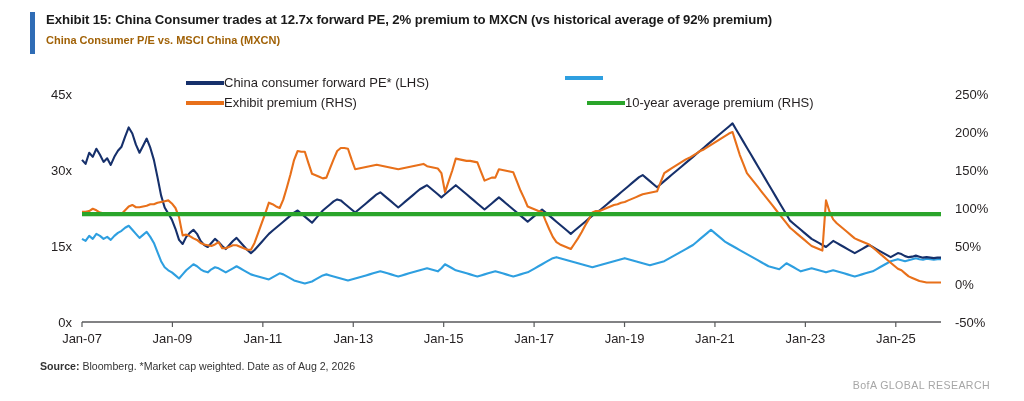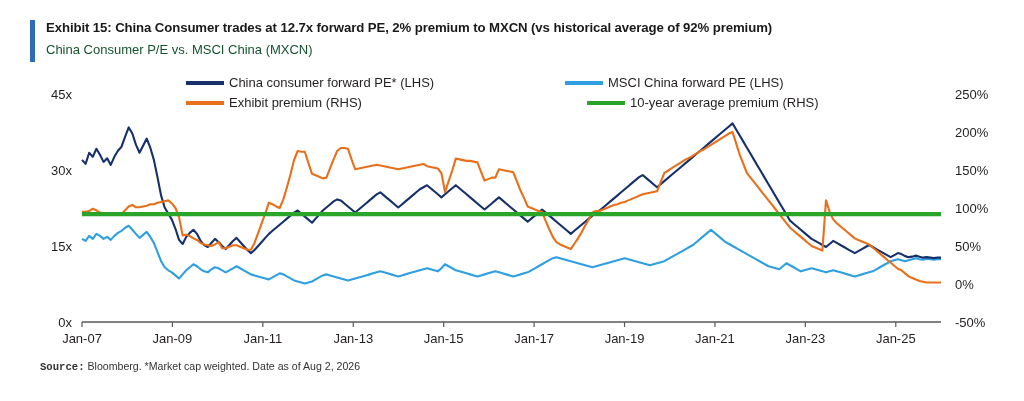--- a/index.html
+++ b/index.html
@@ -7,52 +7,52 @@
     width:1024px;height:401px;
     background:#ffffff;
     font-family:"Liberation Sans",sans-serif;
     color:#231f20;
     overflow:hidden;
     position:relative;
   }
   .exhibit{position:absolute;inset:0;}
 
   
-  .header{position:absolute;left:30px;top:20px;width:960px;height:44px;text-align:center;}
+  .header{position:absolute;left:30px;top:12px;width:960px;height:44px;text-align:center;}
   .accent-bar{position:absolute;left:0;top:0;width:5px;height:42px;background:#2f6cb5;}
   .title{
     position:absolute;left:16px;top:0px;
     font-size:13.2px;font-weight:bold;letter-spacing:-0.1px;
     color:#1a1a1a;white-space:nowrap;
   }
   .subtitle{
     position:absolute;left:16px;top:22px;
-    font-size:13px;font-weight:normal;color:#14532d;white-space:nowrap;
+    font-size:11px;font-weight:bold;color:#a16207;white-space:nowrap;
   }
 
   
   .legend{position:absolute;left:0;top:74px;width:1024px;height:36px;}
-  .legend-item{position:absolute;display:flex;align-items:center;gap:5px;white-space:nowrap;text-align:center;}
+  .legend-item{position:absolute;display:flex;align-items:center;white-space:nowrap;text-align:center;}
   .legend-swatch{display:inline-block;width:38px;height:4px;border-radius:0;flex:none;}
   .legend-label{font-size:13px;color:#231f20;line-height:1;}
   .lg-0{left:186px;top:2px;}
   .lg-1{left:186px;top:22px;}
   .lg-2{left:565px;top:2px;}
   .lg-3{left:587px;top:22px;}
 
   
   .plot-wrap{position:absolute;left:0;top:0;width:1024px;height:401px;}
   svg.chart{position:absolute;left:0;top:0;}
 
   .axis-label{font-size:13px;fill:#231f20;font-family:"Liberation Sans",sans-serif;}
   .axis-line{stroke:#58595b;stroke-width:1.6;}
 
   
   .footer{position:absolute;left:40px;top:360px;font-size:10.6px;color:#333;white-space:nowrap;}
-  .footer b{font-weight:bold;font-family:Liberation Mono, monospace;}
+  .footer b{font-weight:bold;}
   .brand{
     position:absolute;right:34px;top:379px;
     font-size:10.6px;color:#a6a6a6;letter-spacing:0.4px;white-space:nowrap;
   }
 </style>
 </head>
 <body>
 
 <div class="exhibit">
 
@@ -66,21 +66,20 @@
     <div class="legend-item lg-0">
       <span class="legend-swatch" style="background: rgb(22, 48, 107);"></span>
       <span class="legend-label">China consumer forward PE* (LHS)</span>
     </div>
     <div class="legend-item lg-1">
       <span class="legend-swatch" style="background: rgb(232, 112, 26);"></span>
       <span class="legend-label">Exhibit premium (RHS)</span>
     </div>
     <div class="legend-item lg-2">
       <span class="legend-swatch" style="background: rgb(46, 159, 224);"></span>
-      <span class="legend-label">MSCI China forward PE (LHS)</span>
     </div>
     <div class="legend-item lg-3">
       <span class="legend-swatch" style="background: rgb(42, 165, 42);"></span>
       <span class="legend-label">10-year average premium (RHS)</span>
     </div>
   </div>
 
   <div class="plot-wrap">
     <svg class="chart" width="1024" height="401" id="chart-svg">
         <line x1="82" y1="322" x2="941" y2="322" class="axis-line"></line>
@@ -118,14 +117,15 @@
         <path d="M82.00,238.91 L85.59,240.93 L89.19,235.87 L92.78,238.91 L96.38,233.84 L99.97,235.87 L103.56,238.91 L107.16,236.88 L110.75,239.92 L114.35,235.87 L117.94,232.83 L121.54,230.80 L125.13,227.76 L128.72,225.73 L132.32,229.79 L135.91,233.84 L139.51,237.89 L143.10,234.85 L146.69,231.81 L150.29,236.88 L153.88,242.96 L157.48,252.08 L161.07,261.20 L164.67,267.28 L168.26,270.32 L171.85,272.35 L175.45,275.39 L179.04,278.43 L182.64,274.37 L186.23,270.32 L189.82,267.28 L193.42,264.24 L197.01,266.27 L200.61,269.31 L204.20,271.33 L207.79,272.35 L211.39,269.31 L214.98,267.28 L218.58,268.29 L222.17,270.32 L225.77,272.35 L229.36,270.32 L232.95,268.29 L236.55,266.27 L240.14,268.29 L243.74,270.32 L247.33,272.35 L250.92,274.37 L254.52,275.39 L258.11,276.40 L261.71,277.41 L265.30,278.43 L268.90,279.44 L272.49,277.41 L276.08,275.39 L279.68,273.36 L283.27,274.37 L286.87,276.40 L290.46,278.43 L294.05,280.45 L297.65,281.47 L301.24,282.48 L304.84,283.49 L308.43,282.48 L312.03,281.47 L315.62,279.44 L319.21,277.41 L322.81,275.39 L326.40,274.37 L330.00,275.39 L333.59,276.40 L337.18,277.41 L340.78,278.43 L344.37,279.44 L347.97,280.45 L351.56,279.44 L355.15,278.43 L358.75,277.41 L362.34,276.40 L365.94,275.39 L369.53,274.37 L373.13,273.36 L376.72,272.35 L380.31,271.33 L383.91,272.35 L387.50,273.36 L391.10,274.37 L394.69,275.39 L398.28,276.40 L401.88,275.39 L405.47,274.37 L409.07,273.36 L412.66,272.35 L416.26,271.33 L419.85,270.32 L423.44,269.31 L427.04,268.29 L430.63,269.31 L434.23,270.32 L437.82,271.33 L441.41,268.29 L445.01,264.24 L448.60,266.27 L452.20,268.29 L455.79,270.32 L459.38,271.33 L462.98,272.35 L466.57,273.36 L470.17,274.37 L473.76,275.39 L477.36,276.40 L480.95,275.39 L484.54,274.37 L488.14,273.36 L491.73,272.35 L495.33,271.33 L498.92,272.35 L502.51,273.36 L506.11,274.37 L509.70,275.39 L513.30,276.40 L516.89,275.39 L520.49,274.37 L524.08,273.36 L527.67,272.35 L531.27,270.32 L534.86,268.29 L538.46,266.27 L542.05,264.24 L545.64,262.21 L549.24,260.19 L552.83,258.16 L556.43,257.15 L560.02,258.16 L563.62,259.17 L567.21,260.19 L570.80,261.20 L574.40,262.21 L577.99,263.23 L581.59,264.24 L585.18,265.25 L588.77,266.27 L592.37,267.28 L595.96,266.27 L599.56,265.25 L603.15,264.24 L606.74,263.23 L610.34,262.21 L613.93,261.20 L617.53,260.19 L621.12,259.17 L624.72,258.16 L628.31,259.17 L631.90,260.19 L635.50,261.20 L639.09,262.21 L642.69,263.23 L646.28,264.24 L649.87,265.25 L653.47,264.24 L657.06,263.23 L660.66,262.21 L664.25,261.20 L667.85,259.17 L671.44,257.15 L675.03,255.12 L678.63,253.09 L682.22,251.07 L685.82,249.04 L689.41,247.01 L693.00,244.99 L696.60,241.95 L700.19,238.91 L703.79,235.87 L707.38,232.83 L710.97,229.79 L714.57,232.83 L718.16,235.87 L721.76,238.91 L725.35,241.95 L728.95,243.97 L732.54,246.00 L736.13,248.03 L739.73,250.05 L743.32,252.08 L746.92,254.11 L750.51,256.13 L754.10,258.16 L757.70,260.19 L761.29,262.21 L764.89,264.24 L768.48,266.27 L772.08,267.28 L775.67,268.29 L779.26,269.31 L782.86,266.27 L786.45,263.23 L790.05,265.25 L793.64,267.28 L797.23,269.31 L800.83,271.33 L804.42,270.32 L808.02,269.31 L811.61,268.29 L815.21,269.31 L818.80,270.32 L822.39,271.33 L825.99,272.35 L829.58,271.33 L833.18,270.32 L836.77,271.33 L840.36,272.35 L843.96,273.36 L847.55,274.37 L851.15,275.39 L854.74,276.40 L858.33,275.39 L861.93,274.37 L865.52,273.36 L869.12,272.35 L872.71,271.33 L876.31,269.31 L879.90,267.28 L883.49,265.25 L887.09,263.23 L890.68,261.20 L894.28,260.19 L897.87,259.17 L901.46,260.19 L905.06,261.20 L908.65,260.19 L912.25,259.17 L915.84,258.16 L919.44,259.17 L923.03,259.68 L926.62,258.67 L930.22,259.17 L933.81,259.68 L937.41,259.17 L941.00,259.17" fill="none" stroke="#2e9fe0" stroke-width="2.1" stroke-linejoin="round" stroke-linecap="butt"></path>
         <path d="M82.00,159.87 L85.59,163.92 L89.19,152.77 L92.78,156.83 L96.38,148.72 L99.97,154.80 L103.56,161.89 L107.16,158.35 L110.75,164.93 L114.35,156.83 L117.94,150.75 L121.54,146.69 L125.13,136.56 L128.72,127.44 L132.32,133.52 L135.91,144.67 L139.51,152.77 L143.10,145.68 L146.69,138.59 L150.29,147.71 L153.88,159.87 L157.48,177.09 L161.07,195.33 L164.67,207.49 L168.26,213.57 L171.85,219.65 L175.45,228.77 L179.04,239.92 L182.64,243.97 L186.23,236.88 L189.82,232.83 L193.42,229.79 L197.01,233.84 L200.61,240.93 L204.20,244.99 L207.79,247.01 L211.39,242.96 L214.98,238.91 L218.58,241.95 L222.17,246.00 L225.77,249.04 L229.36,244.99 L232.95,240.93 L236.55,237.89 L240.14,241.95 L243.74,246.00 L247.33,250.05 L250.92,253.09 L254.52,250.05 L258.11,246.00 L261.71,241.95 L265.30,237.89 L268.90,233.84 L272.49,230.80 L276.08,227.76 L279.68,224.72 L283.27,221.68 L286.87,218.64 L290.46,215.60 L294.05,212.56 L297.65,210.53 L301.24,213.57 L304.84,216.61 L308.43,219.65 L312.03,222.69 L315.62,218.64 L319.21,214.59 L322.81,210.53 L326.40,207.49 L330.00,204.45 L333.59,201.41 L337.18,199.39 L340.78,200.40 L344.37,203.44 L347.97,206.48 L351.56,209.52 L355.15,212.56 L358.75,209.52 L362.34,206.48 L365.94,203.44 L369.53,200.40 L373.13,197.36 L376.72,194.32 L380.31,192.29 L383.91,195.33 L387.50,198.37 L391.10,201.41 L394.69,204.45 L398.28,207.49 L401.88,204.45 L405.47,201.41 L409.07,198.37 L412.66,195.33 L416.26,192.29 L419.85,189.25 L423.44,187.23 L427.04,185.20 L430.63,188.24 L434.23,191.28 L437.82,194.32 L441.41,197.36 L445.01,194.32 L448.60,191.28 L452.20,188.24 L455.79,185.20 L459.38,188.24 L462.98,191.28 L466.57,194.32 L470.17,197.36 L473.76,200.40 L477.36,203.44 L480.95,206.48 L484.54,209.52 L488.14,206.48 L491.73,203.44 L495.33,200.40 L498.92,197.36 L502.51,200.40 L506.11,203.44 L509.70,206.48 L513.30,209.52 L516.89,212.56 L520.49,215.60 L524.08,218.64 L527.67,221.68 L531.27,218.64 L534.86,215.60 L538.46,212.56 L542.05,209.52 L545.64,212.56 L549.24,215.60 L552.83,218.64 L556.43,221.68 L560.02,224.72 L563.62,227.76 L567.21,230.80 L570.80,233.84 L574.40,230.80 L577.99,227.76 L581.59,224.72 L585.18,221.68 L588.77,218.64 L592.37,215.60 L595.96,212.56 L599.56,210.53 L603.15,207.49 L606.74,204.45 L610.34,201.41 L613.93,198.37 L617.53,195.33 L621.12,192.29 L624.72,189.25 L628.31,186.21 L631.90,183.17 L635.50,180.13 L639.09,177.09 L642.69,175.07 L646.28,178.11 L649.87,181.15 L653.47,184.19 L657.06,187.23 L660.66,184.19 L664.25,181.15 L667.85,178.11 L671.44,175.07 L675.03,172.03 L678.63,168.99 L682.22,165.95 L685.82,162.91 L689.41,159.87 L693.00,156.83 L696.60,153.79 L700.19,150.75 L703.79,147.71 L707.38,144.67 L710.97,141.63 L714.57,138.59 L718.16,135.55 L721.76,132.51 L725.35,129.47 L728.95,126.43 L732.54,123.39 L736.13,129.47 L739.73,135.55 L743.32,141.63 L746.92,147.71 L750.51,153.79 L754.10,159.87 L757.70,165.95 L761.29,172.03 L764.89,178.11 L768.48,184.19 L772.08,190.27 L775.67,196.35 L779.26,202.43 L782.86,208.51 L786.45,214.59 L790.05,220.67 L793.64,223.71 L797.23,226.75 L800.83,229.79 L804.42,232.83 L808.02,235.87 L811.61,238.91 L815.21,240.93 L818.80,242.96 L822.39,244.99 L825.99,247.01 L829.58,243.97 L833.18,240.93 L836.77,242.96 L840.36,244.99 L843.96,247.01 L847.55,249.04 L851.15,251.07 L854.74,253.09 L858.33,251.07 L861.93,249.04 L865.52,247.01 L869.12,244.99 L872.71,247.01 L876.31,249.04 L879.90,251.07 L883.49,253.09 L887.09,255.12 L890.68,257.15 L894.28,255.12 L897.87,253.09 L901.46,254.11 L905.06,256.13 L908.65,257.15 L912.25,256.64 L915.84,255.63 L919.44,256.64 L923.03,257.65 L926.62,257.15 L930.22,257.65 L933.81,258.16 L937.41,257.65 L941.00,257.65" fill="none" stroke="#16306b" stroke-width="2.1" stroke-linejoin="round" stroke-linecap="butt"></path>
         <path d="M82.00,211.80 L85.59,211.80 L89.19,211.04 L92.78,208.76 L96.38,210.28 L99.97,212.56 L103.56,213.32 L107.16,214.08 L110.75,214.84 L114.35,214.08 L117.94,214.08 L121.54,214.08 L125.13,210.28 L128.72,206.48 L132.32,204.96 L135.91,207.24 L139.51,207.24 L143.10,206.48 L146.69,205.72 L150.29,204.20 L153.88,204.20 L157.48,202.68 L161.07,201.92 L164.67,201.16 L168.26,200.40 L171.85,203.44 L175.45,208.00 L179.04,217.12 L182.64,235.36 L186.23,234.60 L189.82,236.12 L193.42,238.40 L197.01,239.92 L200.61,242.96 L204.20,244.48 L207.79,245.24 L211.39,246.00 L214.98,244.48 L218.58,242.20 L222.17,248.28 L225.77,248.28 L229.36,246.76 L232.95,245.24 L236.55,245.24 L240.14,246.76 L243.74,248.28 L247.33,249.80 L250.92,249.80 L254.52,242.96 L258.11,233.08 L261.71,223.20 L265.30,213.32 L268.90,202.68 L272.49,204.20 L276.08,206.48 L279.68,208.00 L283.27,199.64 L286.87,187.48 L290.46,174.56 L294.05,160.12 L297.65,151.00 L301.24,151.76 L304.84,151.76 L308.43,163.16 L312.03,173.80 L315.62,175.32 L319.21,176.84 L322.81,178.36 L326.40,177.60 L330.00,168.48 L333.59,159.36 L337.18,151.00 L340.78,147.96 L344.37,147.96 L347.97,148.72 L351.56,159.36 L355.15,169.24 L358.75,168.48 L362.34,167.72 L365.94,166.96 L369.53,166.20 L373.13,165.44 L376.72,164.68 L380.31,165.44 L383.91,166.20 L387.50,166.96 L391.10,167.72 L394.69,168.48 L398.28,169.24 L401.88,168.48 L405.47,167.72 L409.07,166.96 L412.66,166.20 L416.26,165.44 L419.85,164.68 L423.44,163.92 L427.04,166.20 L430.63,166.96 L434.23,167.72 L437.82,168.48 L441.41,173.04 L445.01,192.04 L448.60,181.40 L452.20,170.76 L455.79,158.60 L459.38,159.36 L462.98,160.12 L466.57,160.88 L470.17,160.88 L473.76,161.64 L477.36,162.40 L480.95,171.52 L484.54,180.64 L488.14,179.12 L491.73,177.60 L495.33,177.60 L498.92,169.24 L502.51,170.00 L506.11,170.76 L509.70,171.52 L513.30,172.28 L516.89,181.40 L520.49,190.52 L524.08,198.12 L527.67,206.48 L531.27,208.00 L534.86,209.52 L538.46,211.04 L542.05,211.80 L545.64,220.92 L549.24,229.28 L552.83,236.88 L556.43,242.20 L560.02,244.48 L563.62,246.00 L567.21,247.52 L570.80,249.04 L574.40,243.72 L577.99,238.40 L581.59,232.32 L585.18,225.48 L588.77,219.40 L592.37,212.56 L595.96,211.04 L599.56,211.04 L603.15,209.52 L606.74,208.00 L610.34,206.48 L613.93,204.96 L617.53,204.20 L621.12,202.68 L624.72,201.92 L628.31,200.40 L631.90,198.88 L635.50,197.36 L639.09,195.84 L642.69,194.32 L646.28,193.56 L649.87,192.80 L653.47,192.04 L657.06,191.28 L660.66,182.16 L664.25,173.04 L667.85,170.76 L671.44,168.48 L675.03,166.20 L678.63,163.92 L682.22,161.64 L685.82,159.36 L689.41,157.84 L693.00,155.56 L696.60,153.28 L700.19,151.00 L703.79,149.48 L707.38,147.20 L710.97,144.92 L714.57,142.64 L718.16,140.36 L721.76,138.08 L725.35,135.80 L728.95,133.52 L732.54,132.00 L736.13,143.40 L739.73,154.80 L743.32,163.92 L746.92,173.04 L750.51,177.60 L754.10,182.16 L757.70,186.72 L761.29,191.28 L764.89,195.84 L768.48,200.40 L772.08,204.96 L775.67,209.52 L779.26,214.08 L782.86,218.64 L786.45,223.20 L790.05,227.76 L793.64,230.80 L797.23,233.84 L800.83,236.88 L804.42,239.92 L808.02,242.96 L811.61,246.00 L815.21,247.52 L818.80,249.04 L822.39,250.56 L825.99,200.40 L829.58,211.80 L833.18,219.40 L836.77,223.20 L840.36,226.24 L843.96,229.28 L847.55,232.32 L851.15,235.36 L854.74,238.40 L858.33,239.92 L861.93,241.44 L865.52,242.96 L869.12,244.48 L872.71,247.52 L876.31,250.56 L879.90,253.60 L883.49,256.64 L887.09,259.68 L890.68,262.72 L894.28,265.76 L897.87,268.80 L901.46,270.32 L905.06,273.36 L908.65,276.40 L912.25,277.92 L915.84,279.44 L919.44,280.96 L923.03,281.72 L926.62,282.48 L930.22,282.48 L933.81,282.48 L937.41,282.48 L941.00,282.48" fill="none" stroke="#e8701a" stroke-width="2.1" stroke-linejoin="round" stroke-linecap="butt"></path>
         <path d="M82,214.08 L941,214.08" fill="none" stroke="#2aa52a" stroke-width="4.2" stroke-linejoin="round" stroke-linecap="butt"></path>
       </svg>
   </div>
 
   <div class="footer">
     <b>Source:</b><span> Bloomberg. *Market cap weighted. Date as of Aug 2, 2026</span>
   </div>
+  <div class="brand">BofA GLOBAL RESEARCH</div>
 
 </div>
 
 </body></html>

